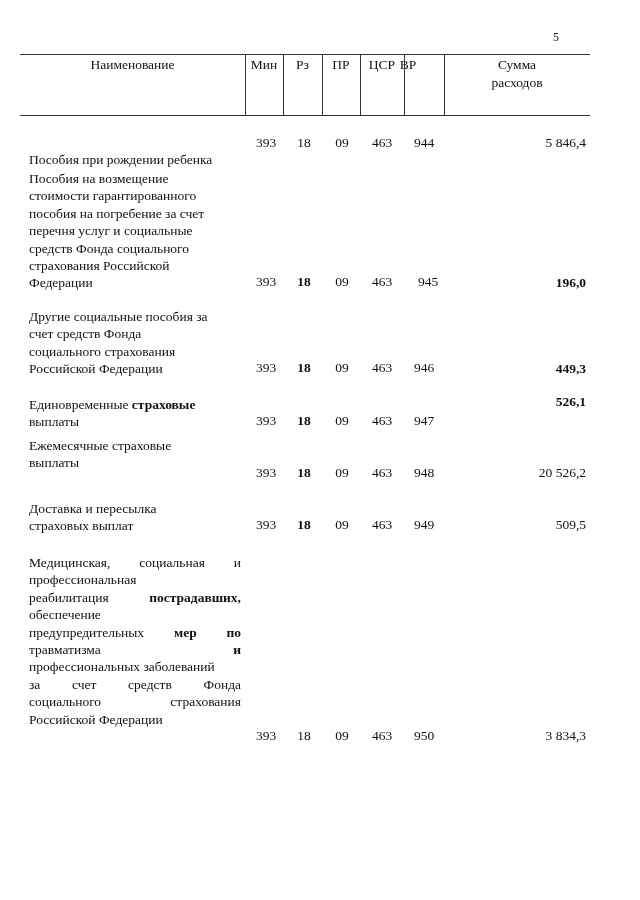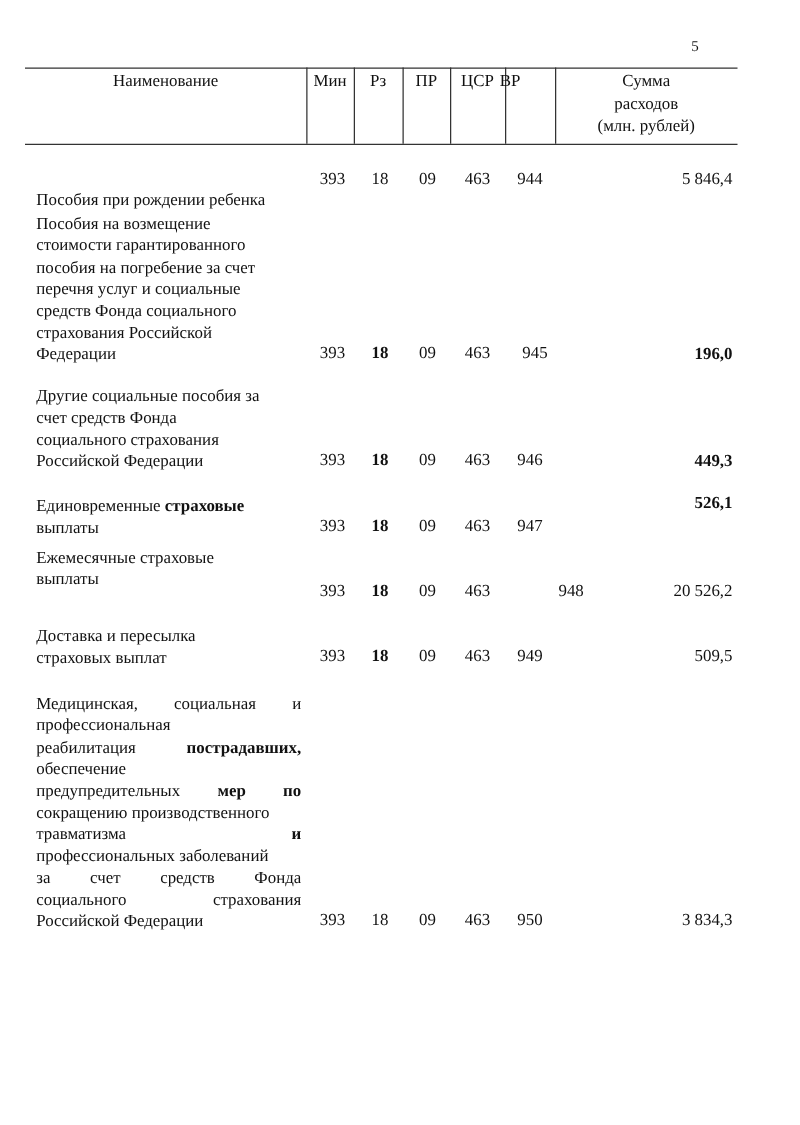--- a/index.html
+++ b/index.html
@@ -32,21 +32,20 @@
 
 <div class="hcell" style="left:20px;width:225px;">Наименование</div>
 <div class="hcell" style="left:245px;width:38px;">Мин</div>
 <div class="hcell" style="left:283px;width:39px;">Рз</div>
 <div class="hcell" style="left:322px;width:38px;text-align:center;">ПР</div>
 <div class="hcell" style="left:360px;width:44px;">ЦСР</div>
 <div class="hcell" style="left:388px;width:40px;">ВР</div>
 <div class="hcell" style="left:444px;width:146px;">
   <div>Сумма</div>
   <div>расходов</div>
-  <div>(млн. рублей)</div>
 </div>
 
 <div id="rows">
     <div class="name" style="top: 135px; margin-top: 16px;">
       <span class="lline">Пособия при рождении ребенка</span>
     </div>
     <div class="num" style="left: 246px; top: 135px;">393</div>
     <div class="num" style="left: 284px; top: 135px;">18</div>
     <div class="num" style="left: 322px; top: 135px;">09</div>
     <div class="num" style="left: 362px; top: 135px;">463</div>
@@ -90,39 +89,38 @@
     <div class="num" style="left: 404px; top: 413.4px;">947</div>
     <div class="sum b" style="top: 394px;">526,1</div>
     <div class="name" style="top: 437px;">
       <span class="lline">Ежемесячные страховые</span>
       <span class="lline">выплаты</span>
     </div>
     <div class="num" style="left: 246px; top: 465.4px;">393</div>
     <div class="num b" style="left: 284px; top: 465.4px;">18</div>
     <div class="num" style="left: 322px; top: 465.4px;">09</div>
     <div class="num" style="left: 362px; top: 465.4px;">463</div>
-    <div class="num" style="left: 427px; top: 465.4px; text-align: right;">948</div>
+    <div class="num" style="left: 404px; top: 465.4px;">948</div>
     <div class="sum" style="top: 465.4px;">20 526,2</div>
     <div class="name" style="top: 500px;">
       <span class="lline">Доставка и пересылка</span>
       <span class="lline">страховых выплат</span>
     </div>
     <div class="num" style="left: 246px; top: 517.4px;">393</div>
     <div class="num b" style="left: 284px; top: 517.4px;">18</div>
     <div class="num" style="left: 322px; top: 517.4px;">09</div>
     <div class="num" style="left: 362px; top: 517.4px;">463</div>
     <div class="num" style="left: 404px; top: 517.4px;">949</div>
     <div class="sum" style="top: 517.4px;">509,5</div>
     <div class="name" style="top: 554px;">
       <span class="jline">Медицинская, социальная и</span>
       <span class="lline">профессиональная</span>
       <span class="jline">реабилитация <b>пострадавших,</b></span>
       <span class="lline">обеспечение</span>
       <span class="jline">предупредительных <b>мер по</b></span>
-      <span class="lline">сокращению производственного</span>
       <span class="jline">травматизма <b>и</b></span>
       <span class="lline">профессиональных заболеваний</span>
       <span class="jline">за счет средств Фонда</span>
       <span class="jline">социального страхования</span>
       <span class="lline">Российской Федерации</span>
     </div>
     <div class="num" style="left: 246px; top: 728px;">393</div>
     <div class="num" style="left: 284px; top: 728px;">18</div>
     <div class="num" style="left: 322px; top: 728px;">09</div>
     <div class="num" style="left: 362px; top: 728px;">463</div>

